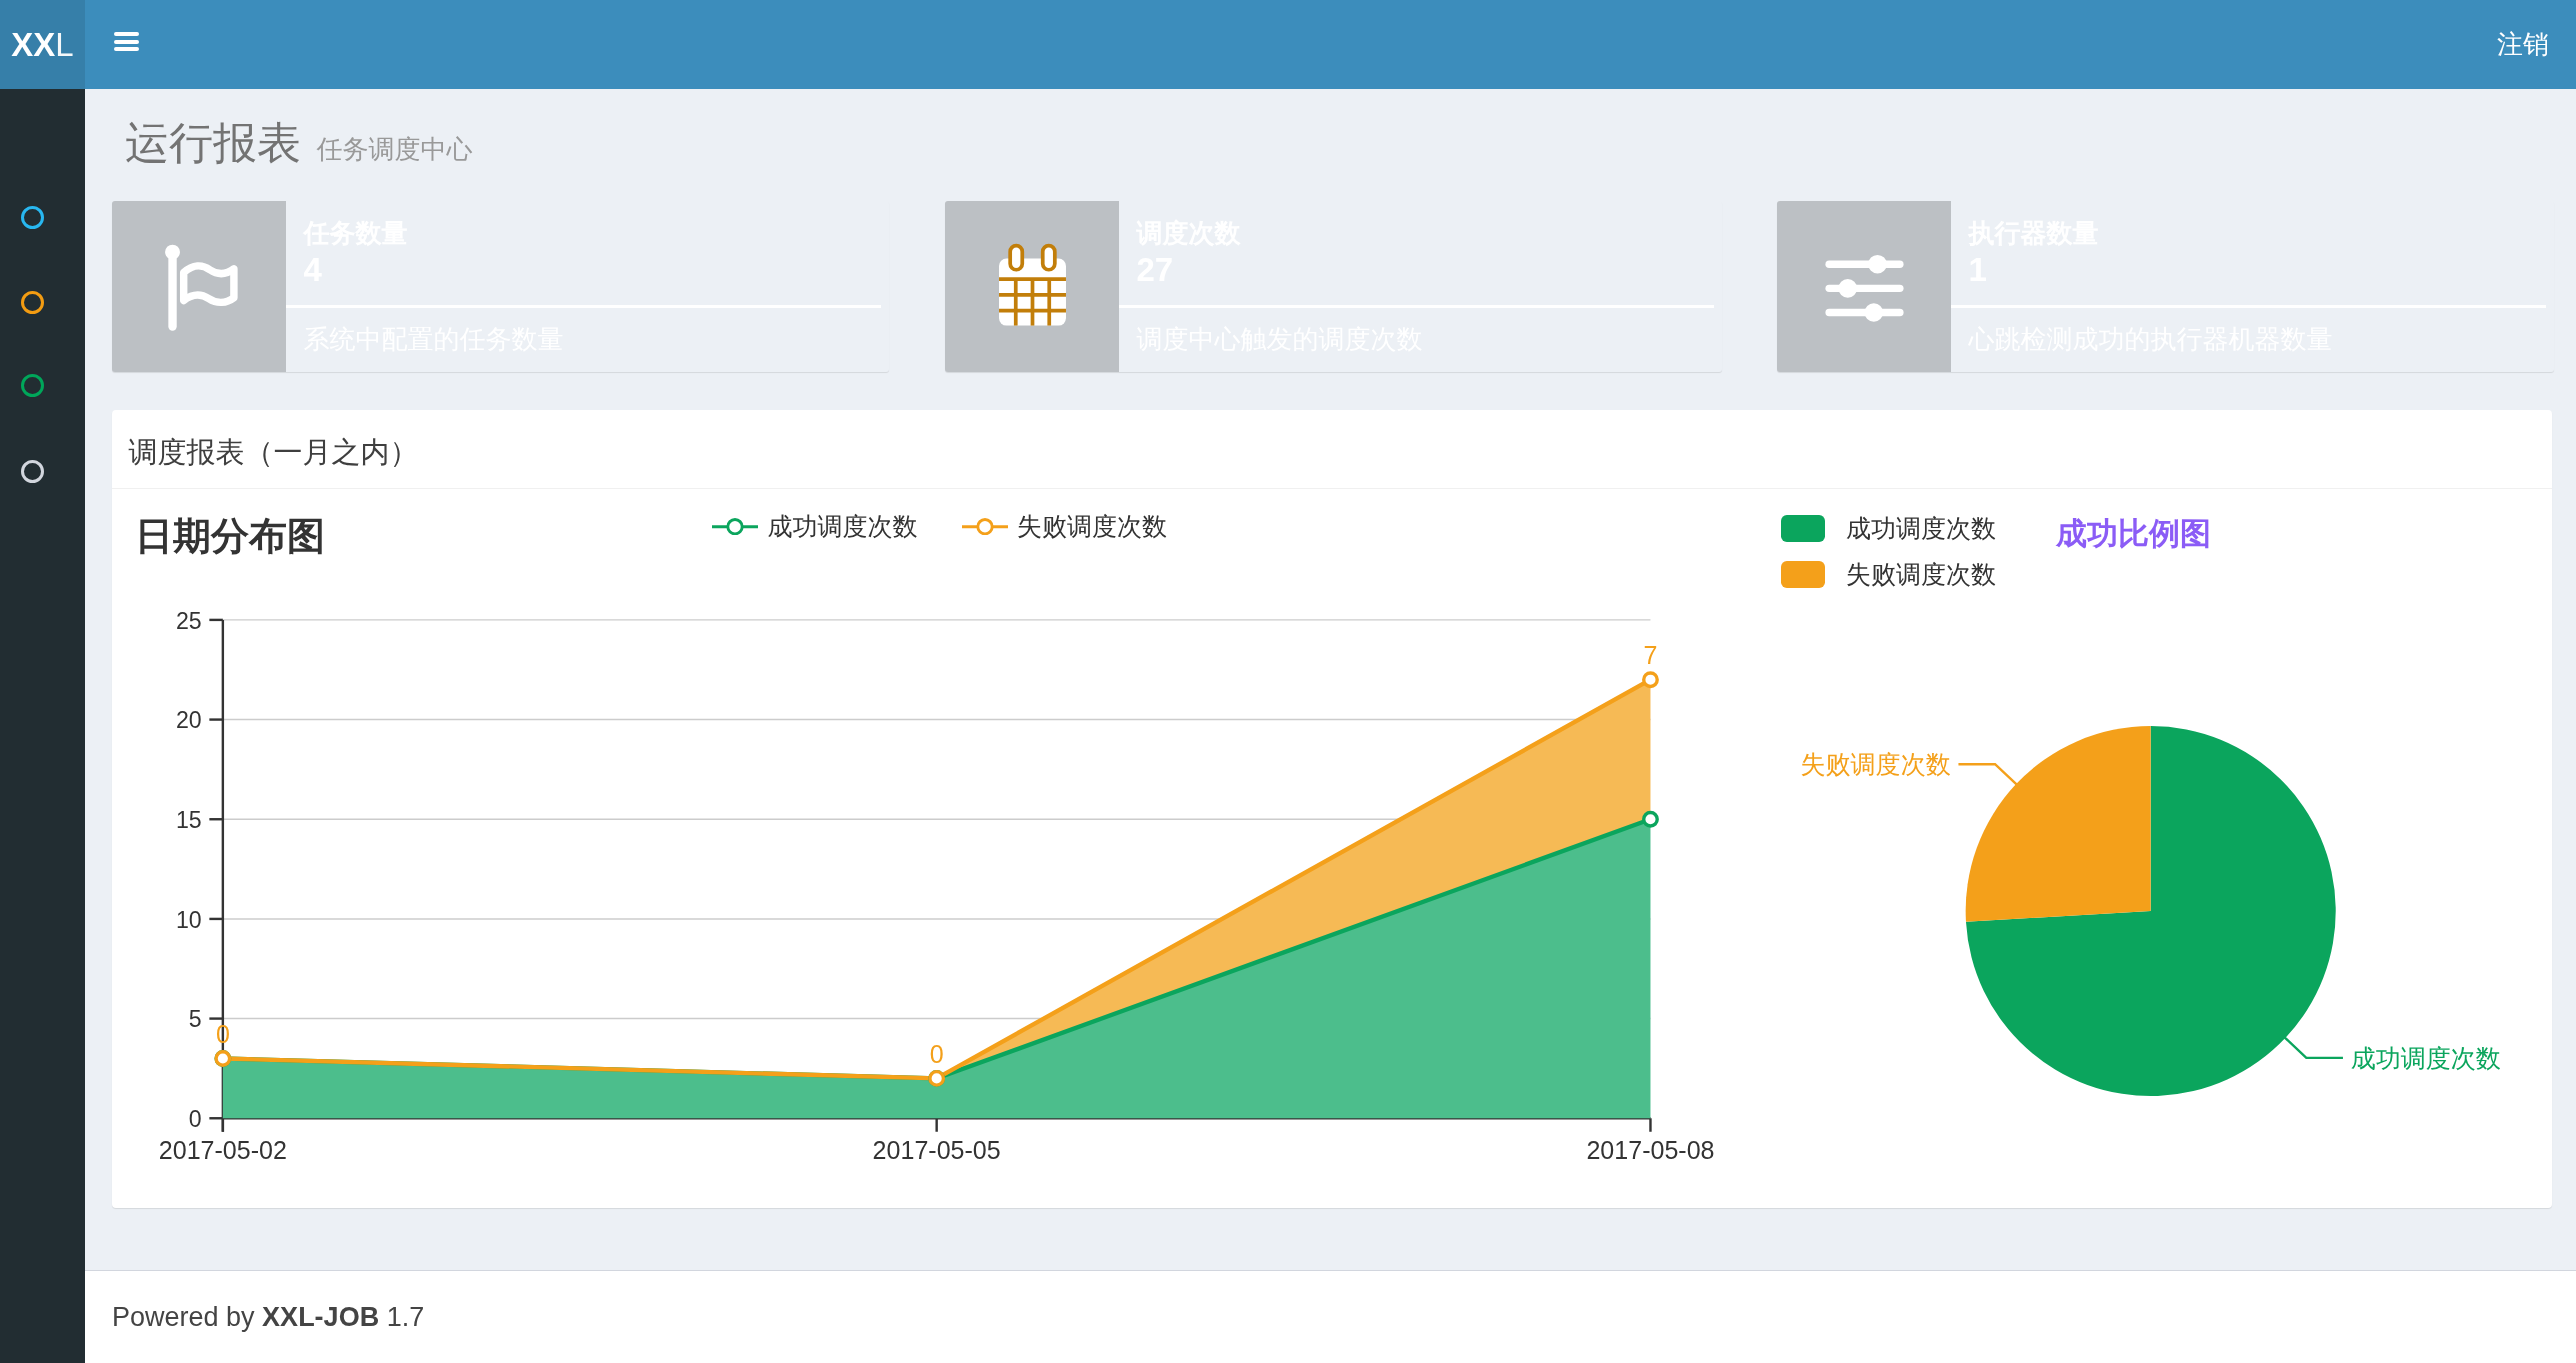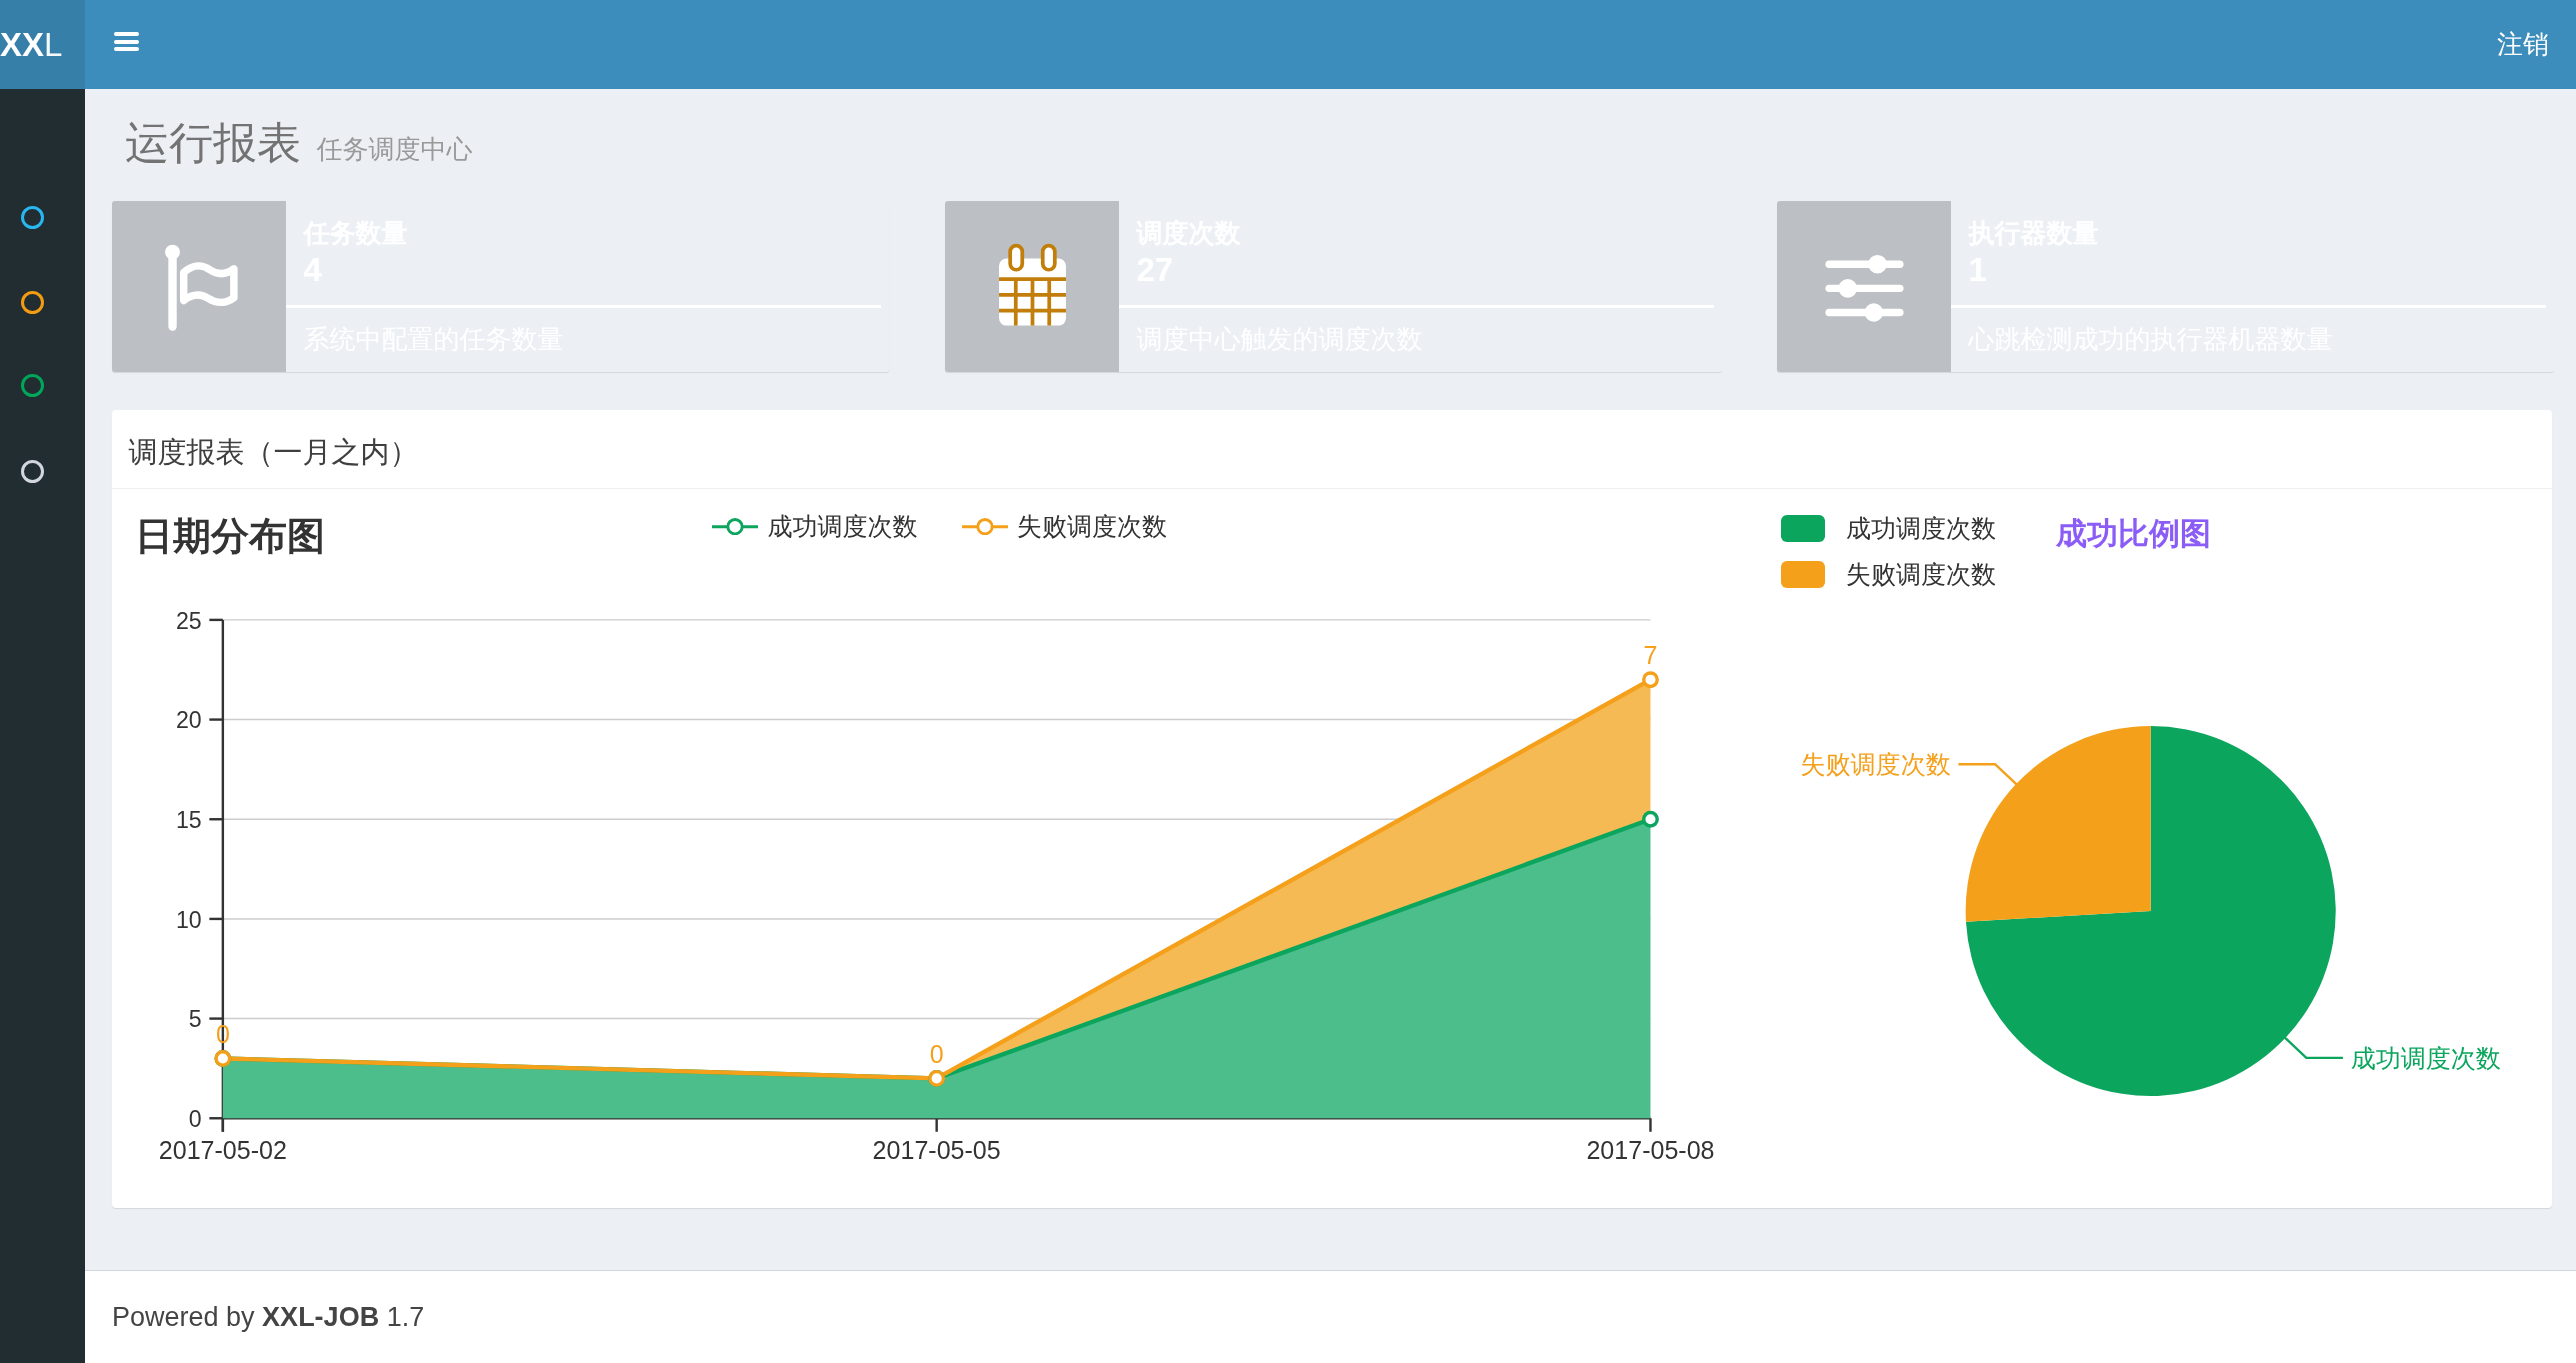--- a/index.html
+++ b/index.html
@@ -3,21 +3,21 @@
 <meta charset="utf-8">
 <style>
   html,body{margin:0;padding:0;}
   body{
     width:2576px;height:1363px;position:relative;overflow:hidden;
     background:#ecf0f5;font-family:"Liberation Sans","DejaVu Sans",sans-serif;
   }
   
   .navbar{position:absolute;left:0;top:0;width:2576px;height:89px;background:#3c8dbc;}
   .logo{position:absolute;left:0;top:0;width:85px;height:89px;background:#367fa9;
-        color:#fff;font-size:33px;display:flex;align-items:center;}
+        color:#fff;font-size:33px;display:flex;align-items:center;justify-content:center;}
   .logo b{font-weight:bold;}
   .logo span.lt{font-weight:normal;opacity:.95;}
   .hamburger{position:absolute;left:114px;top:32px;width:25px;cursor:pointer;}
   .hamburger i{display:block;width:25px;height:4.3px;background:#fff;border-radius:1.9px;margin-bottom:3.3px;}
   .logout{position:absolute;right:27px;top:0;height:63px;line-height:89px;color:#fff;font-size:26px;cursor:pointer;}
   
   .sidebar{position:absolute;left:0;top:89px;width:85px;height:1275px;background:#222d32;}
   .circle-icon{position:absolute;left:21px;width:23px;height:23px;border-radius:50%;border:3.4px solid #fff;box-sizing:border-box;cursor:pointer;}
   
   .page-header{position:absolute;left:125px;top:114px;white-space:nowrap;}

